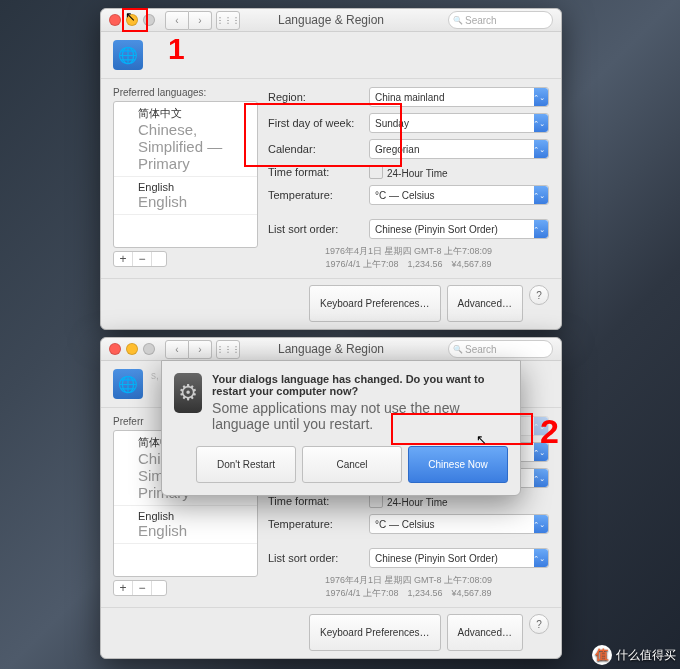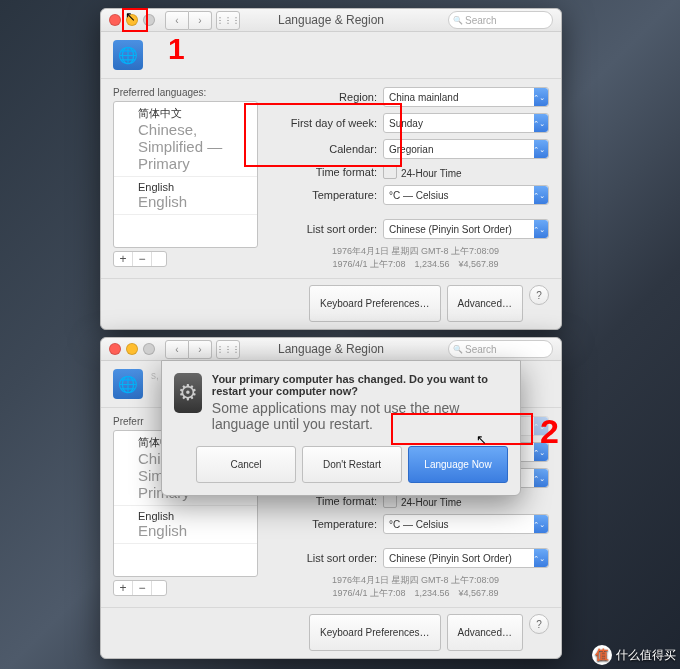--- a/index.html
+++ b/index.html
@@ -15,34 +15,34 @@
 .navbtn{width:22px;height:17px;background:linear-gradient(#fdfdfd,#ededed);border:1px solid #bfbfbf;display:flex;align-items:center;justify-content:center;font-size:10px;color:#888}
 .navbtn:first-child{border-radius:3px 0 0 3px}
 .navbtn:last-child{border-radius:0 3px 3px 0;border-left:0}
 .grid{width:22px;height:17px;margin-left:4px;background:linear-gradient(#fdfdfd,#ededed);border:1px solid #bfbfbf;border-radius:3px;display:flex;align-items:center;justify-content:center;font-size:8px;color:#666}
 .ttl{position:absolute;left:50%;transform:translateX(-50%);font-size:12px;color:#555}
 .search{margin-left:auto;width:95px;height:16px;border:1px solid #ccc;border-radius:9px;background:#fff;display:flex;align-items:center;padding:0 4px;color:#aaa;font-size:10px}
 .search::before{content:"🔍";font-size:8px;margin-right:2px;opacity:.5}
 .hdr{display:flex;padding:8px 12px;border-bottom:1px solid #d8d8d8}
 .globe{width:30px;height:30px;border-radius:4px;background:linear-gradient(#4a90e2,#2c6fc4);flex-shrink:0;display:flex;align-items:center;justify-content:center;color:#fff;font-size:16px}
 .hdr-txt{margin-left:8px;font-size:10px;color:#555;line-height:1.3}
-.body{display:flex;padding:8px 12px;gap:24px}
+.body{display:flex;padding:8px 12px;gap:10px}
 .col-l{width:145px}
 .pl-lbl{font-size:10px;color:#555;margin-bottom:3px}
 .langs{height:145px;background:#fff;border:1px solid #c3c3c3;border-radius:3px}
 .lang{padding:4px 24px;border-bottom:1px solid #eee}
 .lang-n{font-size:11px;color:#333}
 .lang-s{font-size:15px;color:#999}
 .pm{margin-top:3px;display:flex;border:1px solid #c3c3c3;border-radius:3px;width:fit-content;background:#fff}
 .pm span{width:18px;text-align:center;font-size:12px;color:#555;border-right:1px solid #ddd}
 .pm span:last-child{border-right:0}
 .pm-end{width:14px!important}
 .col-r{flex:1}
 .row{display:flex;align-items:center;margin-bottom:6px;gap:6px}
-.row-lbl{width:95px;text-align:right;font-size:11px;color:#333}
+.row-lbl{width:95px;font-size:11px;color:#333}
 .sel{flex:1;height:18px;background:#fff;border:1px solid #c3c3c3;border-radius:3px;display:flex;align-items:center;padding:0 5px;font-size:10px;color:#333;position:relative}
 .sel::after{content:"";position:absolute;right:0;top:0;bottom:0;width:14px;background:linear-gradient(#6aa9f7,#3b7de0);border-radius:0 3px 3px 0}
 .chev{position:absolute;right:3px;color:#fff;font-size:7px;z-index:1;line-height:1}
 .cb{width:12px;height:12px;border:1px solid #bbb;border-radius:2px;margin-right:4px}
 .tf{display:flex;align-items:flex-end;font-size:10px;color:#333}
 .sample{text-align:center;font-size:9px;color:#888;line-height:1.4;margin-top:6px}
 .ftr{display:flex;justify-content:flex-end;gap:6px;padding:6px 12px;border-top:1px solid #d8d8d8}
 .btn{height:19px;padding:8px 10px;background:linear-gradient(#fdfdfd,#ededed);border:1px solid #bfbfbf;border-radius:3px;font-size:10px;color:#333;display:flex;align-items:center}
 .help{width:18px;height:18px;border:1px solid #bfbfbf;border-radius:50%;display:flex;align-items:center;justify-content:center;font-size:10px;color:#666;background:linear-gradient(#fdfdfd,#ededed)}
 .dlg{position:absolute;top:22px;left:60px;right:40px;background:#ececec;border:1px solid #b0b0b0;border-radius:0 0 6px 6px;box-shadow:0 10px 30px rgba(0,0,0,.4);padding:12px}
@@ -250,28 +250,28 @@
  <div class="ftr">
   <div class="btn">Keyboard Preferences…</div>
   <div class="btn">Advanced…</div>
   <div class="help">?</div>
  </div>
 
  <div class="dlg">
   <div class="dlg-top">
    <div class="dlg-icon">⚙</div>
    <div class="dlg-txt">
-    <div class="dlg-h">Your primary computer has changed. Do you want to restart your computer now?</div>
+    <div class="dlg-h">Your dialogs language has changed. Do you want to restart your computer now?</div>
     <div class="dlg-s">Some applications may not use the new language until you restart.</div>
    </div>
   </div>
   <div class="dlg-btns">
+   <div class="btn">Don't Restart</div>
    <div class="btn">Cancel</div>
-   <div class="btn">Don't Restart</div>
-   <div class="btn primary">Language Now</div>
+   <div class="btn primary">Chinese Now</div>
   </div>
  </div>
 </div>
 
 <div class="hl1" style="top:8px;left:122px;width:22px;height:20px"></div>
 <div class="hl1" style="top:103px;left:244px;width:154px;height:60px"></div>
 <div class="hl1" style="top:413px;left:391px;width:138px;height:28px"></div>
 <div class="anno" style="top:32px;left:168px;font-size:30px">1</div>
 <div class="anno" style="top:412px;left:540px;font-size:34px">2</div>
 <div class="cursor" style="top:9px;left:125px">↖</div>

